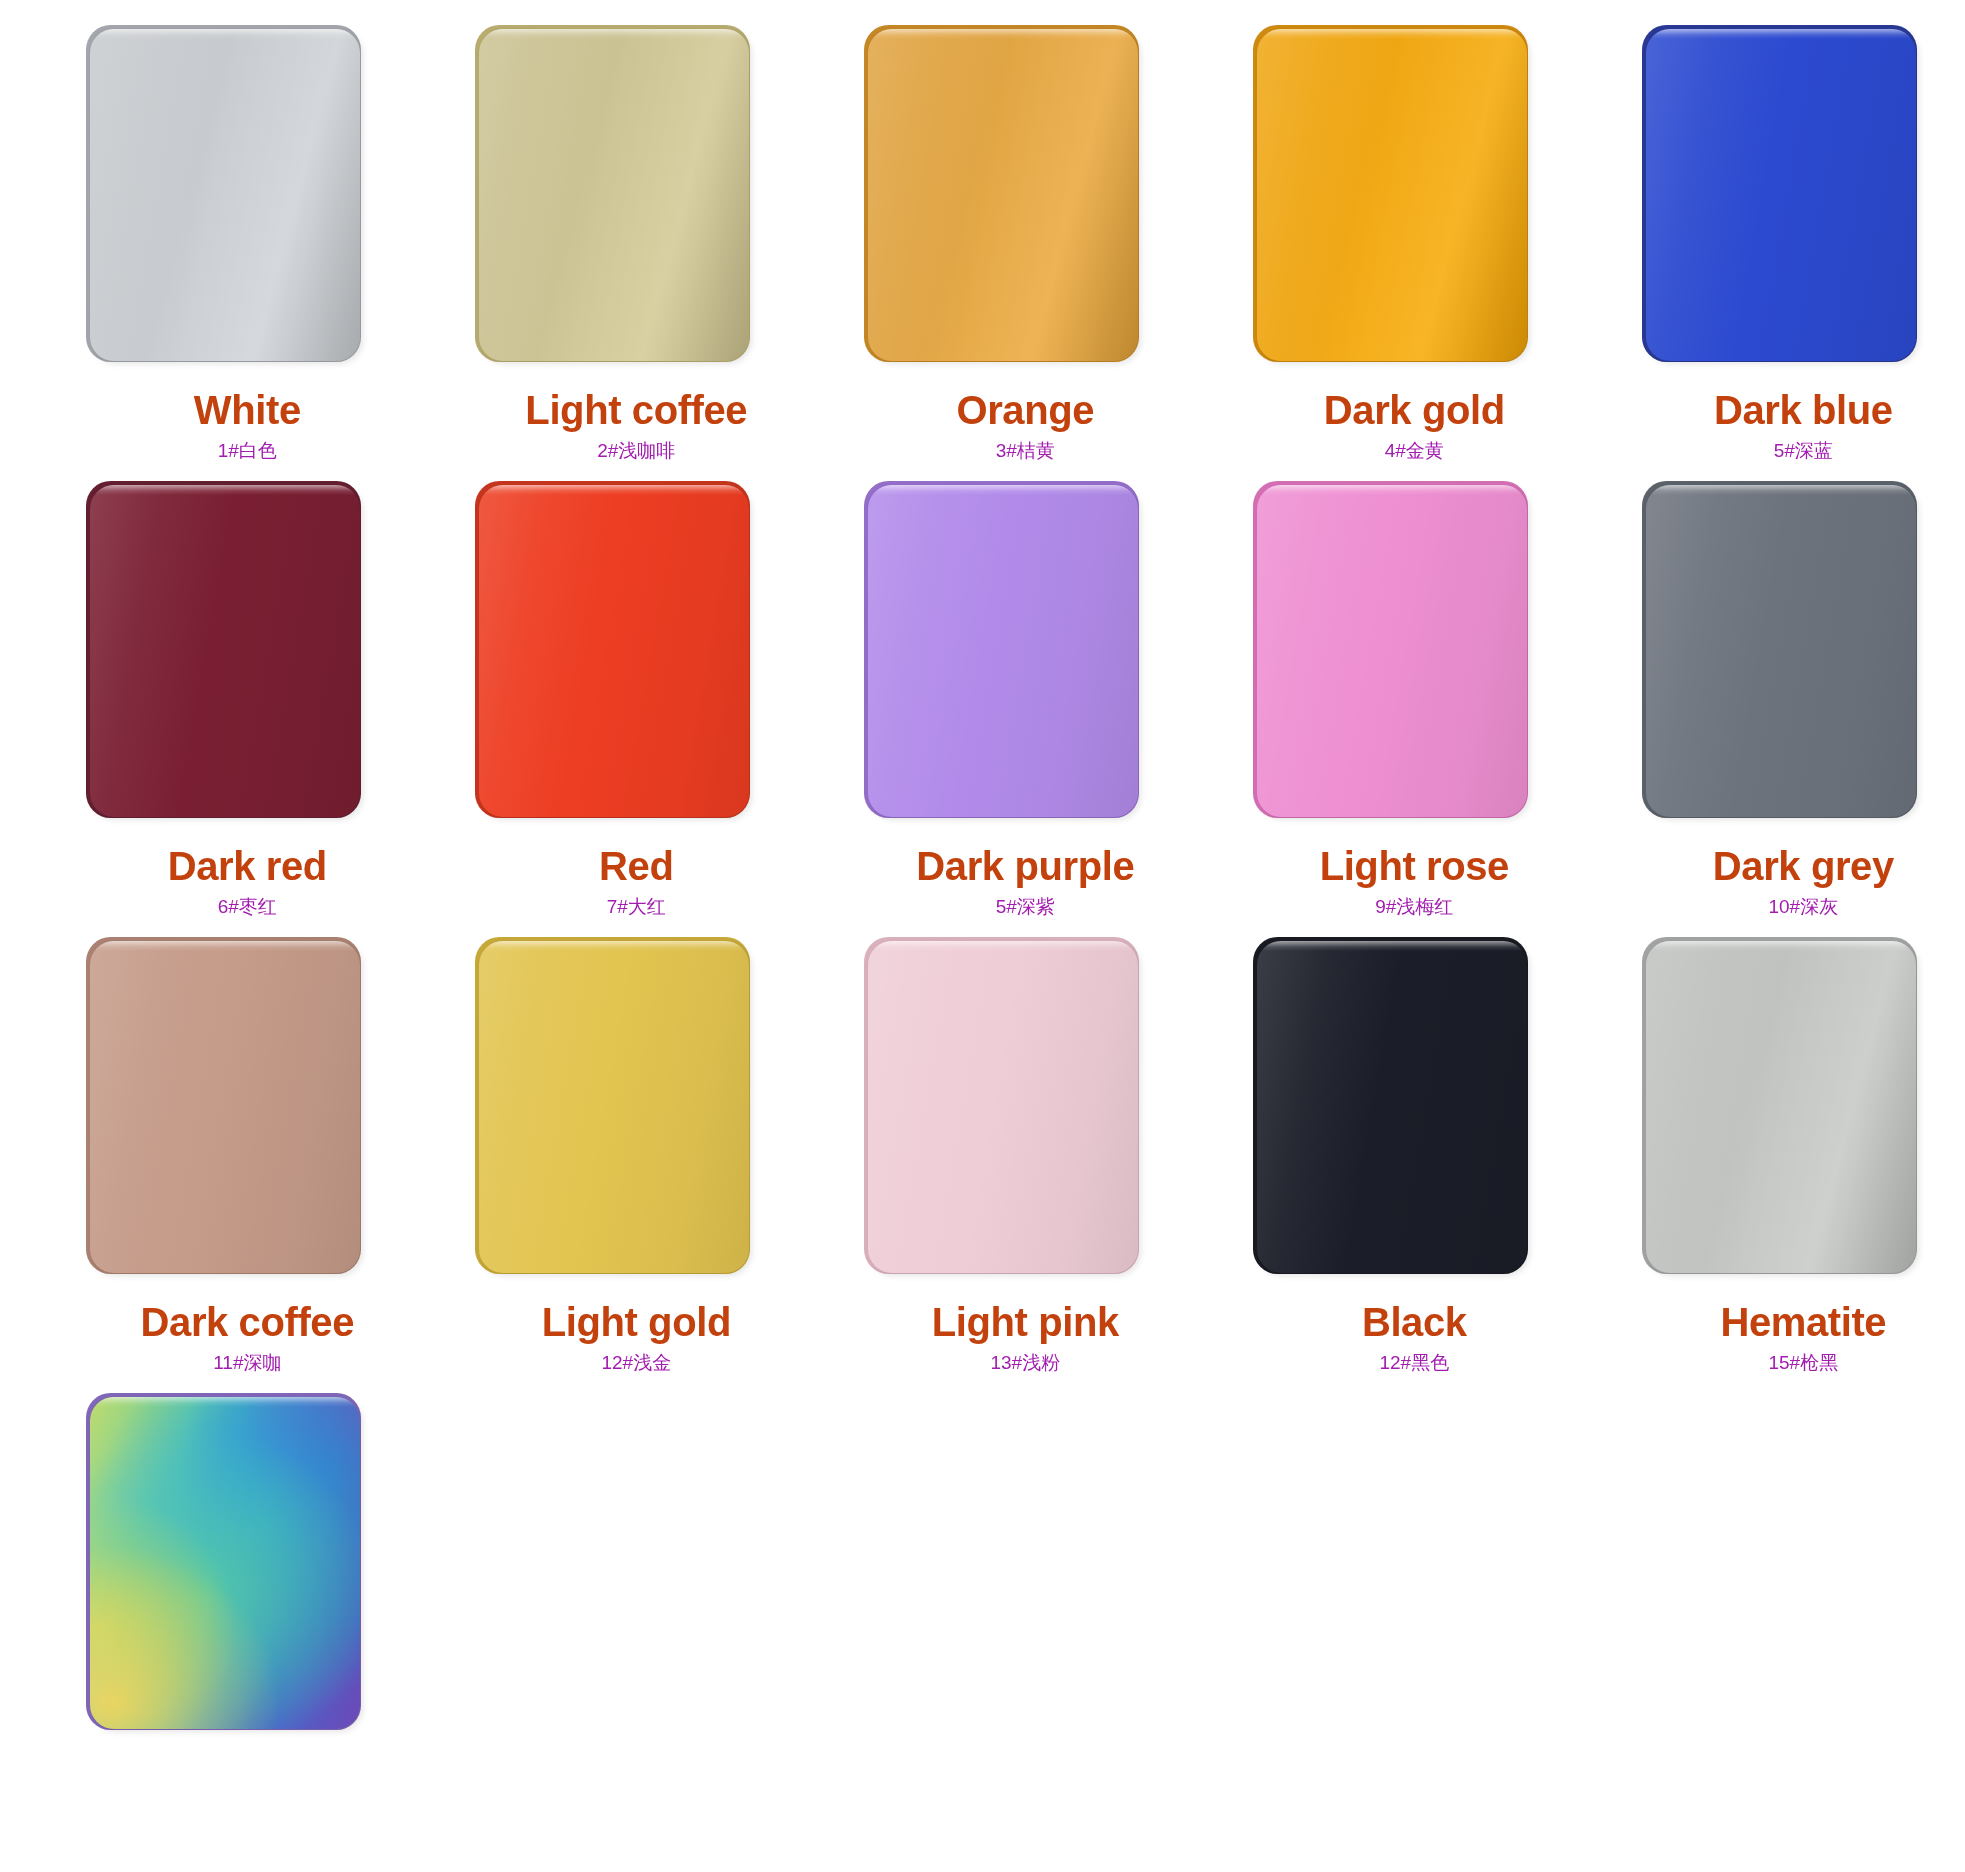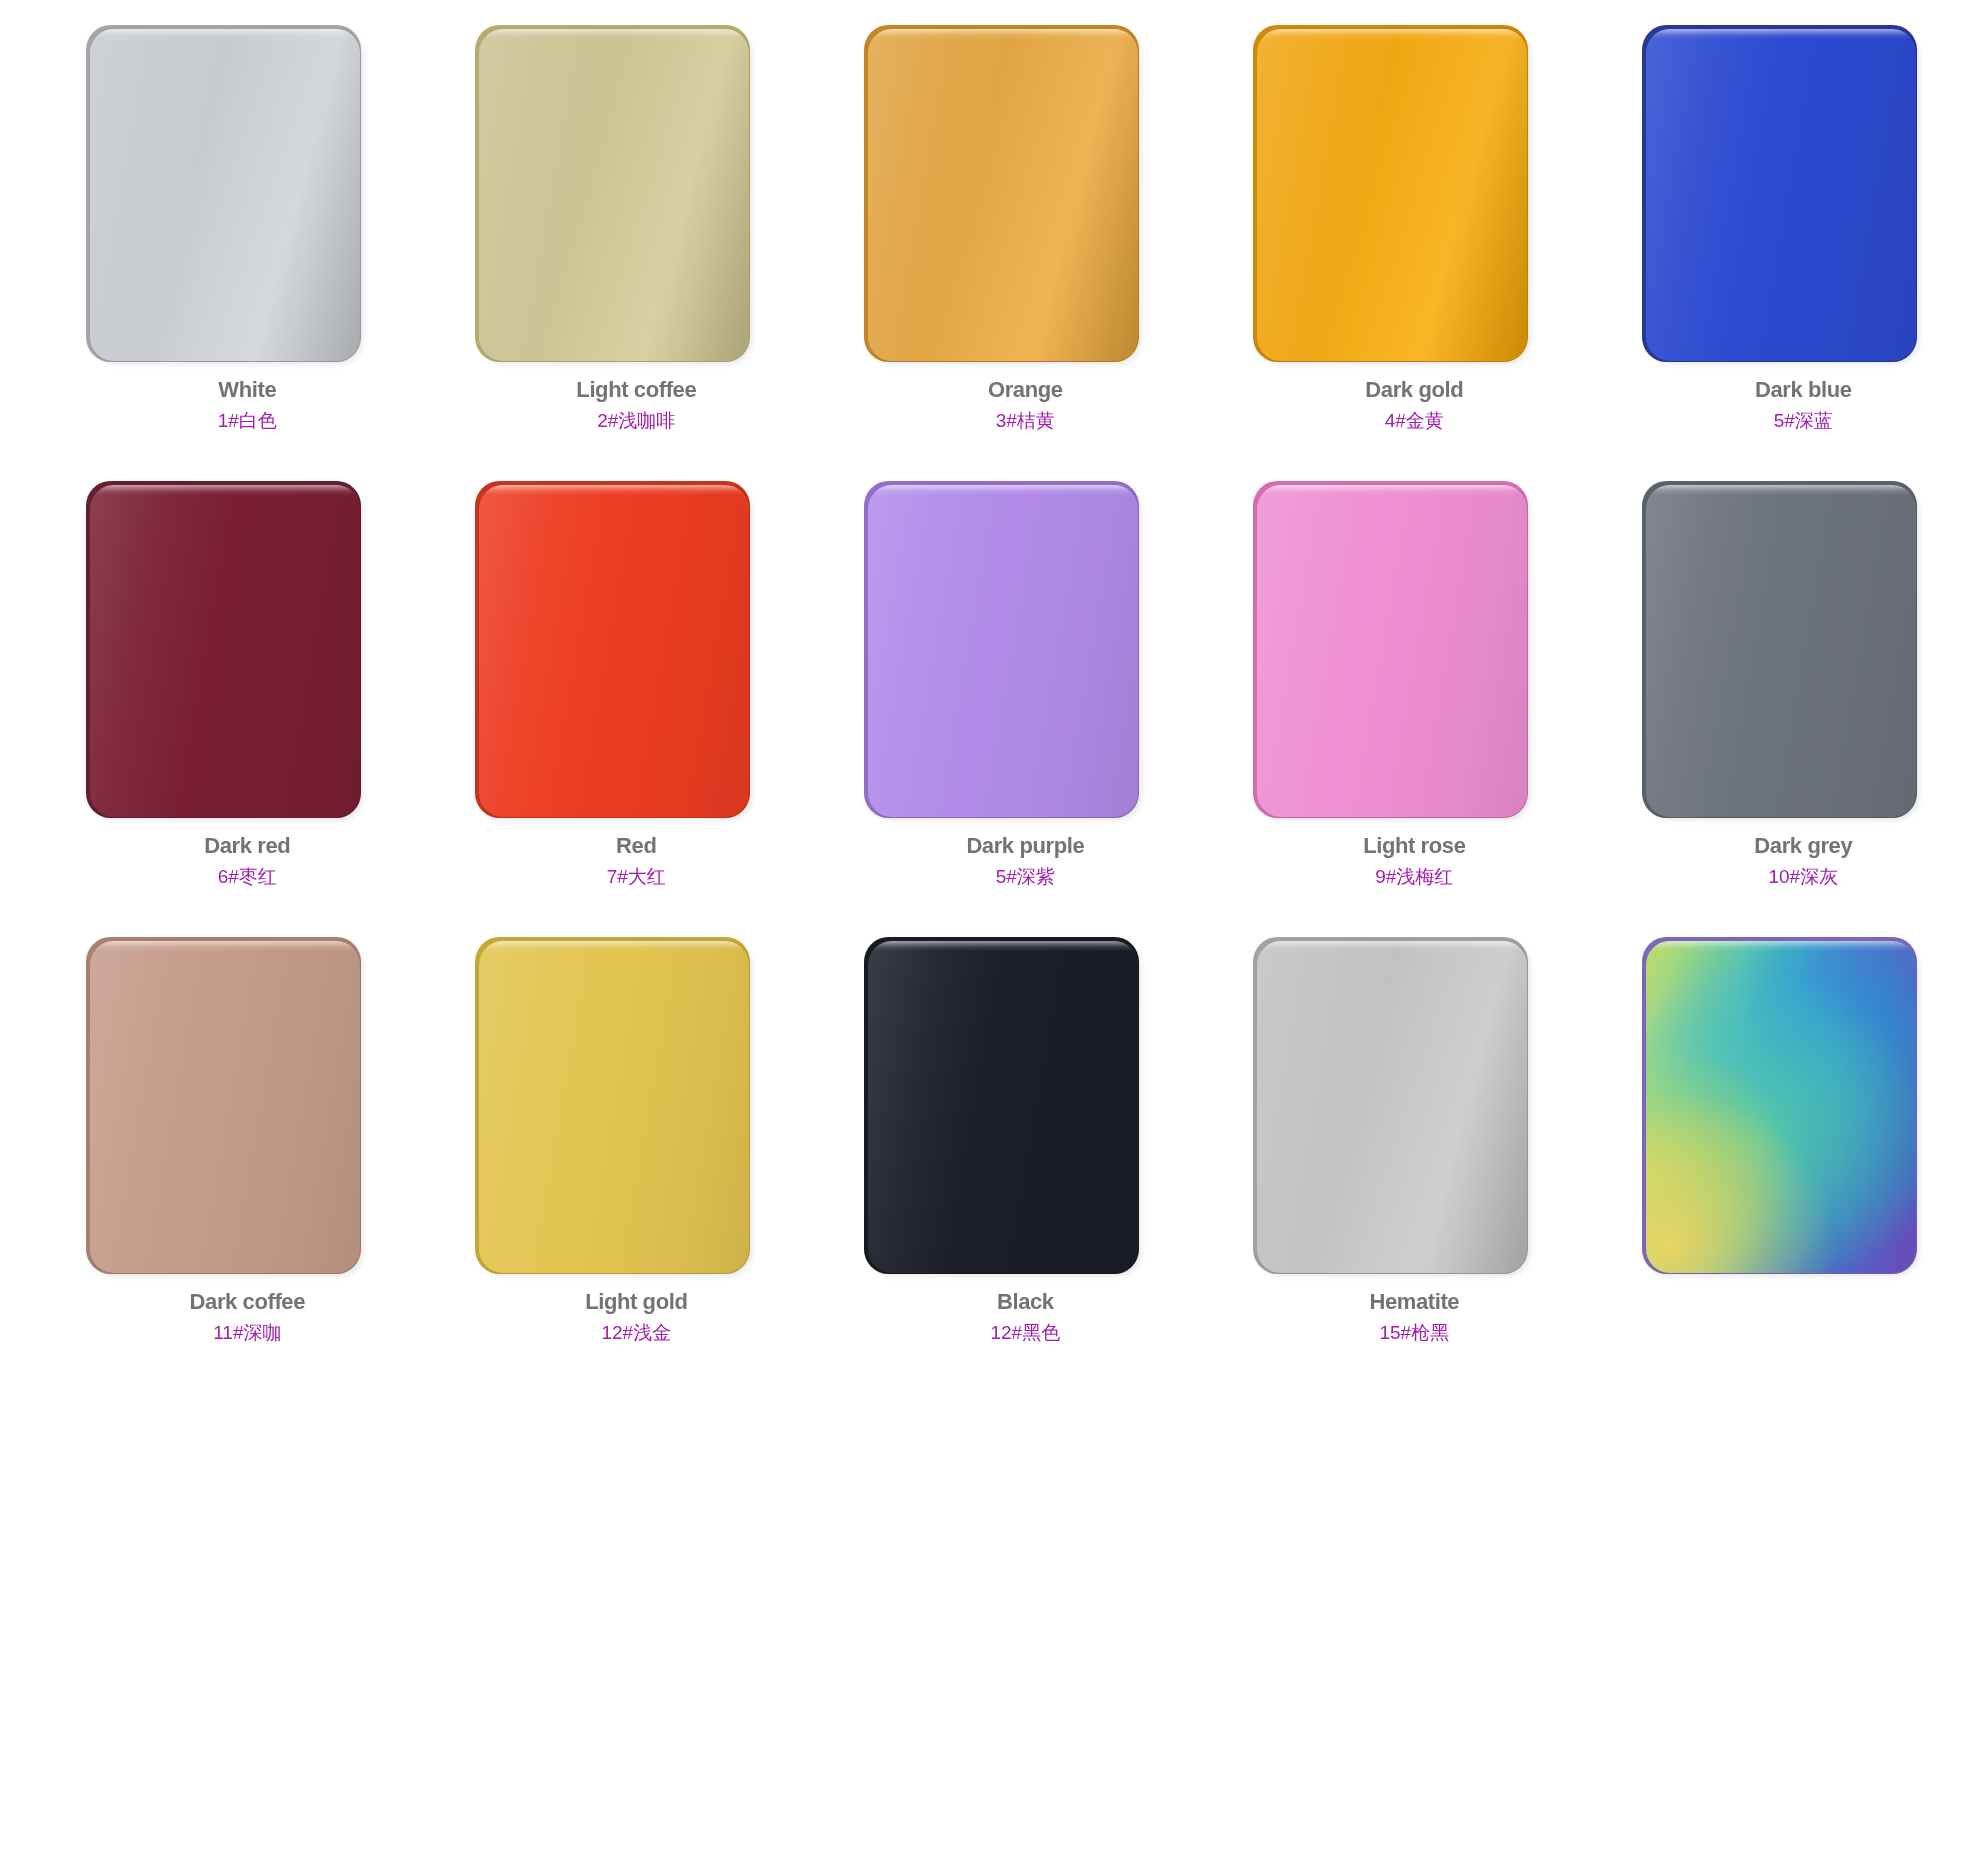--- a/index.html
+++ b/index.html
@@ -91,26 +91,26 @@
     opacity: 0.95;
   }
 
   .labels {
     width: 389px;
     text-align: center;
     padding-right: 16.4px;
   }
 
   .name-en {
-    font-size: 22px;
+    font-size: 40px;
     font-weight: bold;
-    color: #737373;
+    color: #c2410c;
     letter-spacing: -0.4px;
     line-height: 1.05;
-    margin-top: 13px;
+    margin-top: 24px;
     white-space: nowrap;
   }
 
   .name-cn {
     font-size: 19px;
     font-weight: normal;
     color: #a21caf;
     line-height: 1.1;
     margin-top: 10.7px;
     white-space: nowrap;
@@ -235,20 +235,30 @@
         <div class="chip-edge" style="background: rgb(196, 165, 47);"></div>
         <div class="chip" title="Light gold" style="background: rgb(226, 196, 80);"></div>
       </div>
       <div class="labels">
         <div class="name-en">Light gold</div>
         <div class="name-cn">12#浅金</div>
       </div>
     </div>
     <div class="swatch-cell">
       <div class="chip-wrap">
+        <div class="chip-edge" style="background: rgb(217, 174, 187);"></div>
+        <div class="chip" title="Light pink" style="background: rgb(239, 205, 214);"></div>
+      </div>
+      <div class="labels">
+        <div class="name-en">Light pink</div>
+        <div class="name-cn">13#浅粉</div>
+      </div>
+    </div>
+    <div class="swatch-cell">
+      <div class="chip-wrap">
         <div class="chip-edge" style="background: rgb(13, 15, 23);"></div>
         <div class="chip" title="Black" style="background: rgb(27, 29, 40);"></div>
       </div>
       <div class="labels">
         <div class="name-en">Black</div>
         <div class="name-cn">12#黑色</div>
       </div>
     </div>
     <div class="swatch-cell">
       <div class="chip-wrap">

